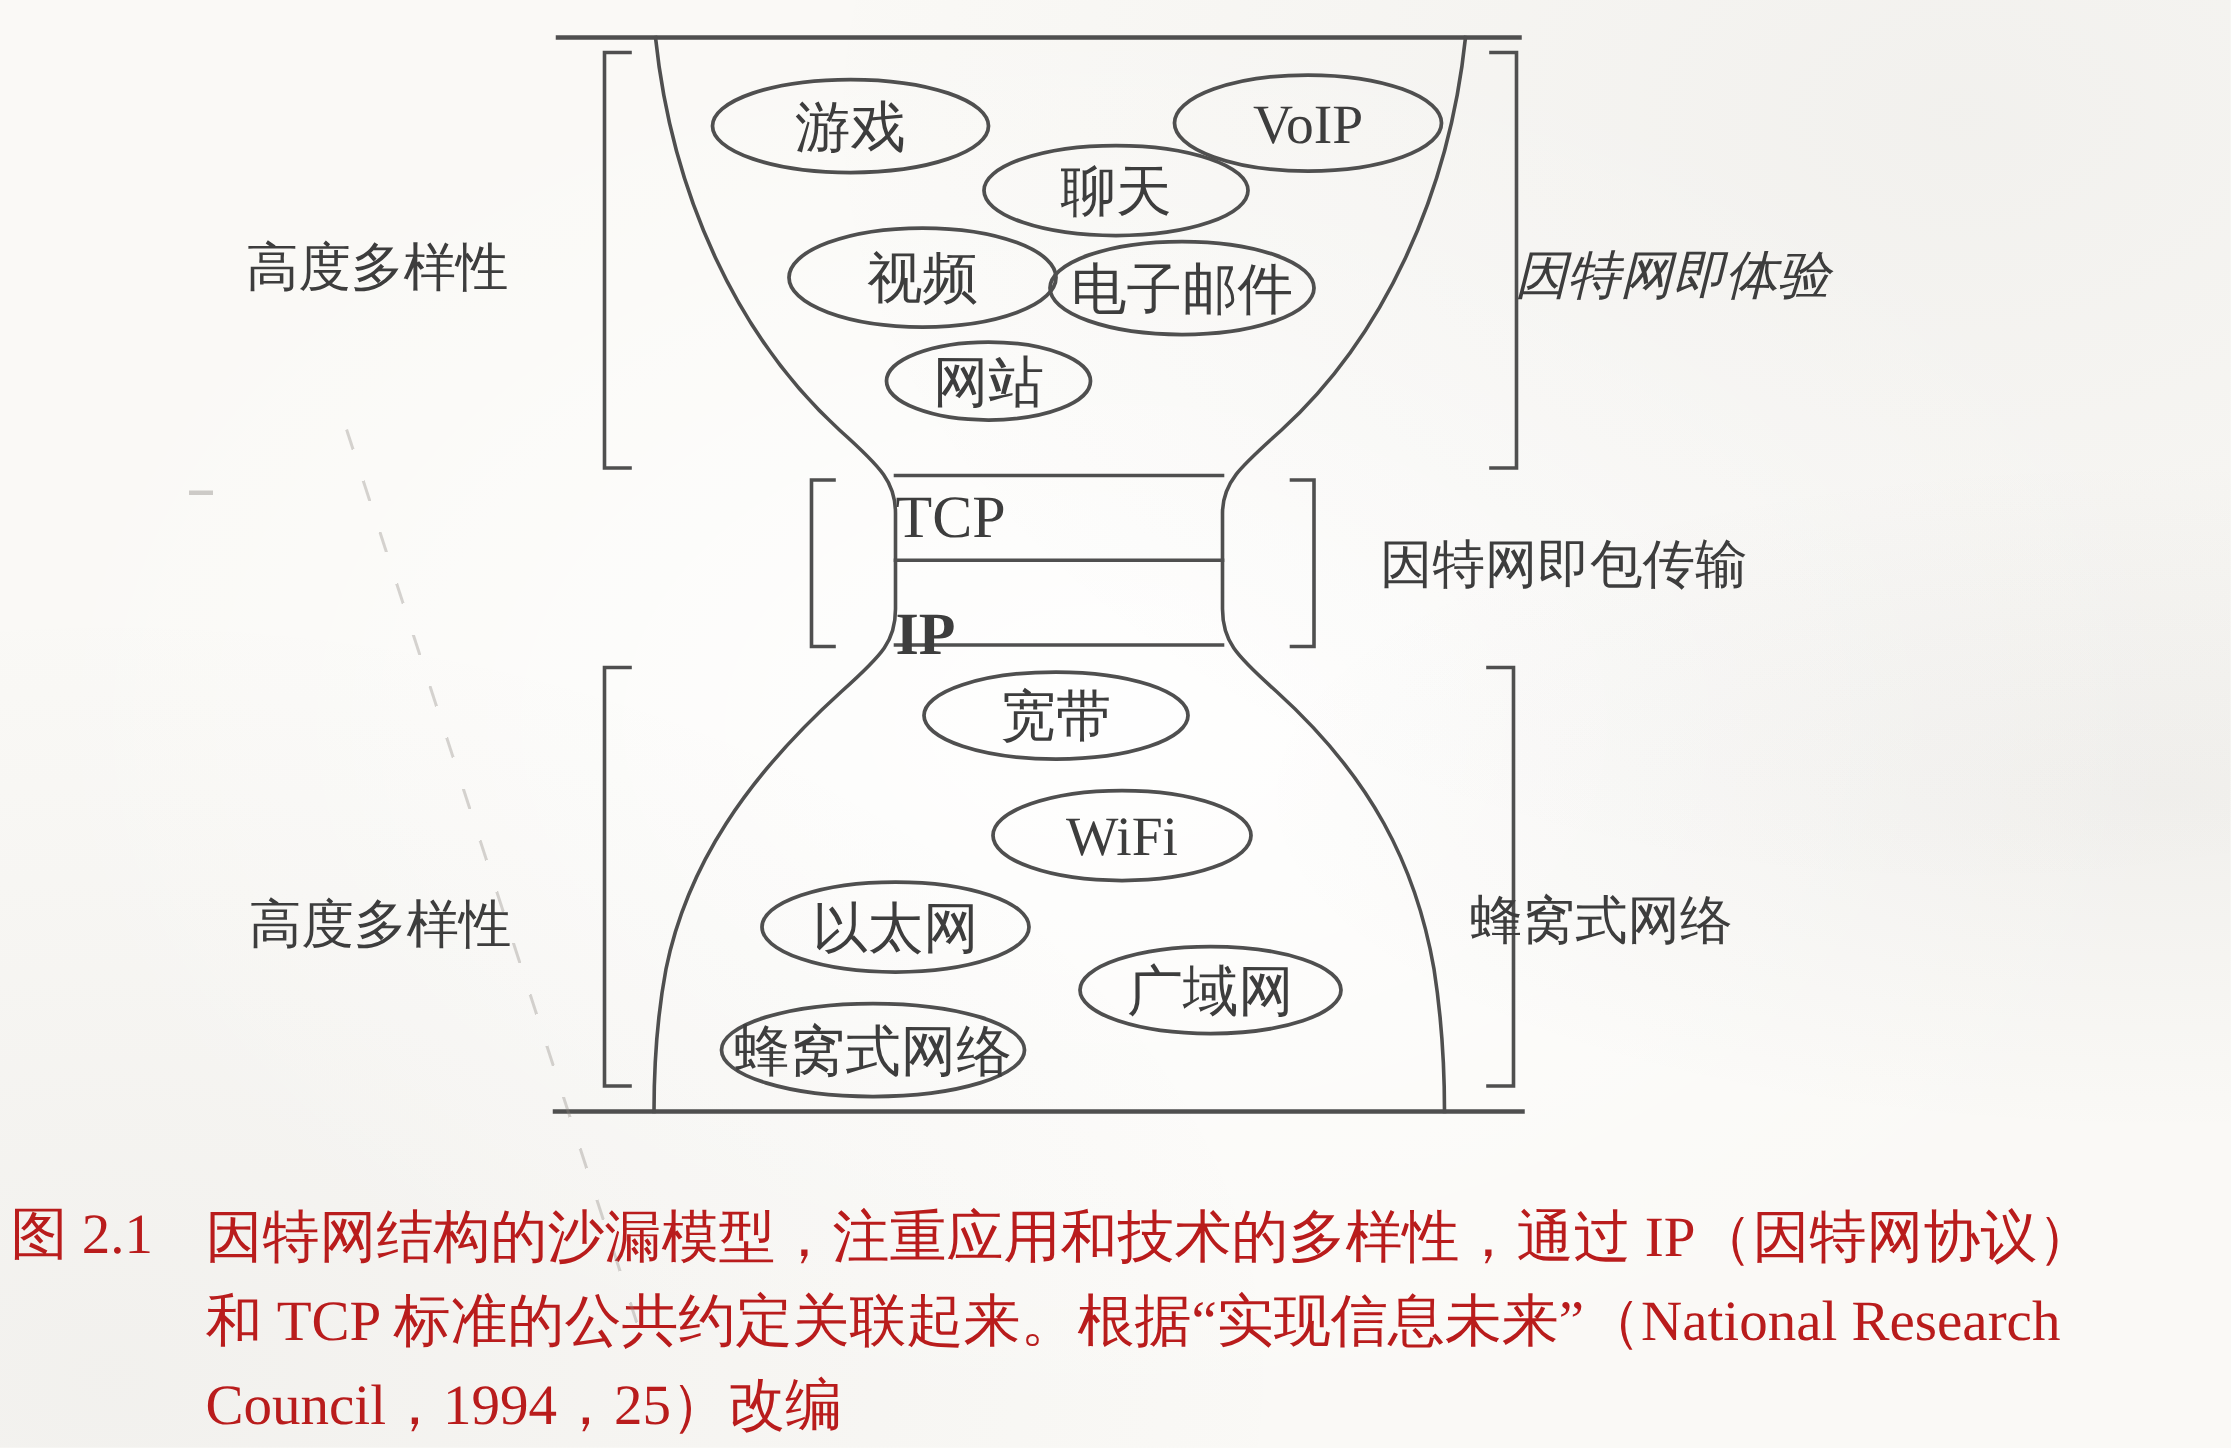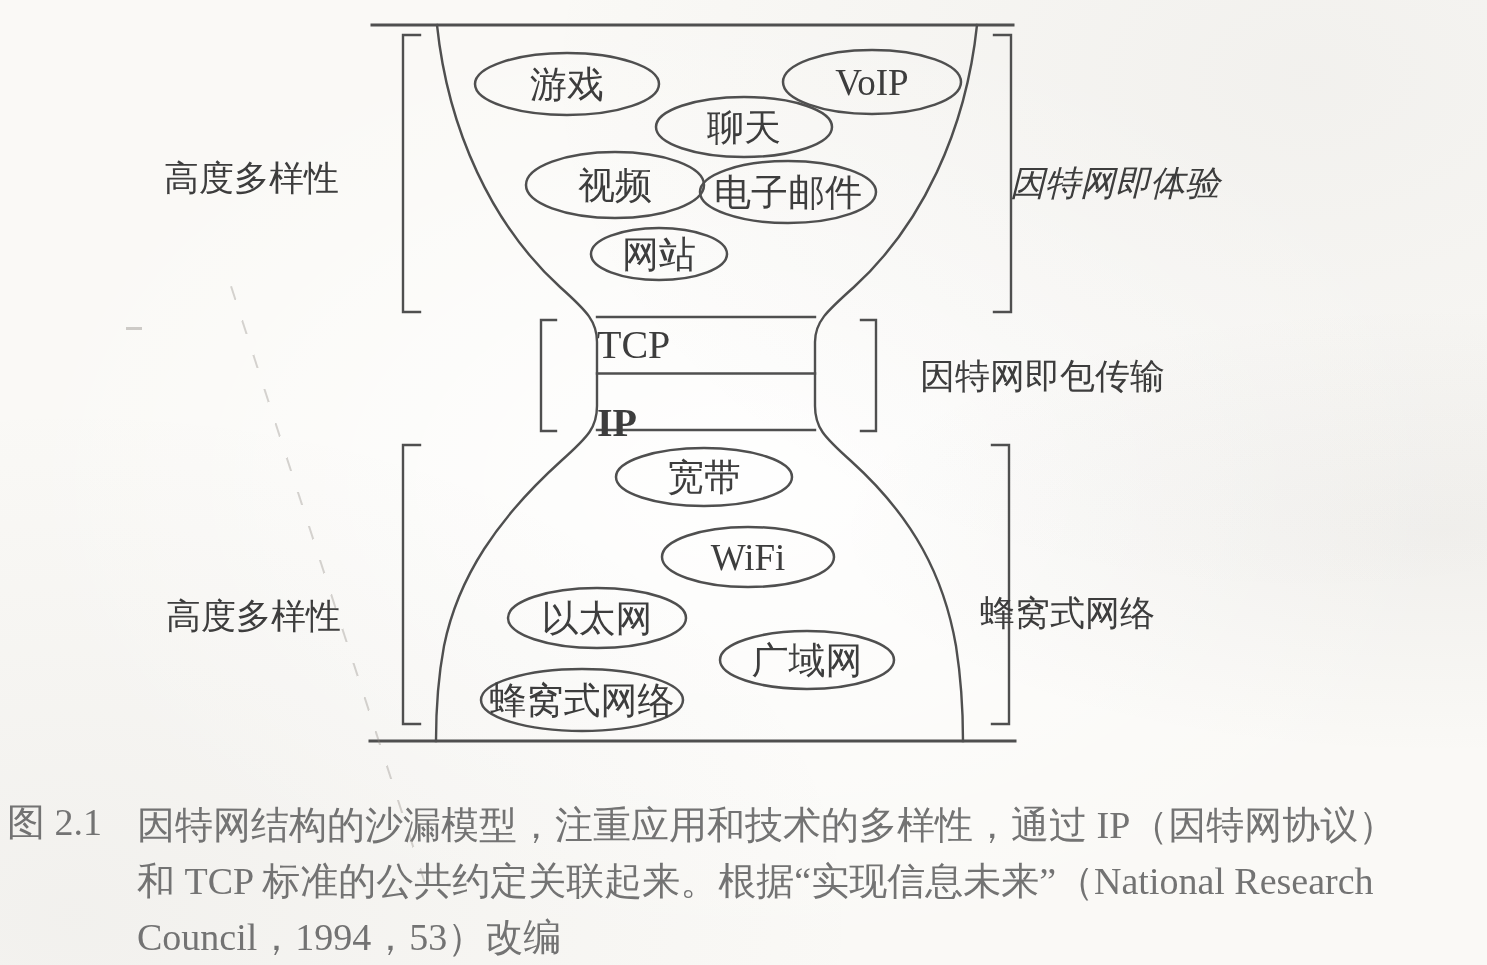--- a/index.html
+++ b/index.html
@@ -27,21 +27,21 @@
     position:absolute;width:260px;
     font-size:35px;line-height:40px;white-space:nowrap;color:#3d3d3d;
   }
   .side-label.wide{width:300px;}
   .waist-label{
     position:absolute;left:597px;width:218px;height:57px;line-height:57px;
     font-size:40px;color:#3d3d3d;
   }
   .caption{
     position:absolute;left:7px;top:797px;display:flex;align-items:flex-start;
-    font-size:38px;color:#737373;
+    font-size:38px;color:#b91c1c;
   }
   .fig-num{flex:0 0 130px;white-space:nowrap;}
   .cap-lines{width:1345px;line-height:56px;}
   .cap-line{white-space:nowrap;}
   .scratch{
     position:absolute;left:232px;top:286px;width:640px;height:2px;
     transform:rotate(72deg);transform-origin:0 0;
     background:repeating-linear-gradient(90deg, rgba(140,134,128,0.35) 0 14px, transparent 14px 36px);
   }
   .edge-dash{
@@ -130,19 +130,19 @@
   <div class="side-label" style="left:980px;top:594px;">蜂窝式网络</div>
 
   <div class="waist-label" style="top:316px;">TCP</div>
   <div class="waist-label" style="top:394px;font-weight:bold;">IP</div>
 
   <div class="caption">
     <div class="fig-num">图 2.1</div>
     <div class="cap-lines">
       <div class="cap-line">因特网结构的沙漏模型，注重应用和技术的多样性，通过 IP（因特网协议）</div>
       <div class="cap-line">和 TCP 标准的公共约定关联起来。根据“实现信息未来”（National Research</div>
-      <div class="cap-line">Council，1994，53）改编</div>
+      <div class="cap-line">Council，1994，25）改编</div>
     </div>
   </div>
 
   <div class="scratch"></div>
   <div class="edge-dash"></div>
 </div>
 
 </body></html>

